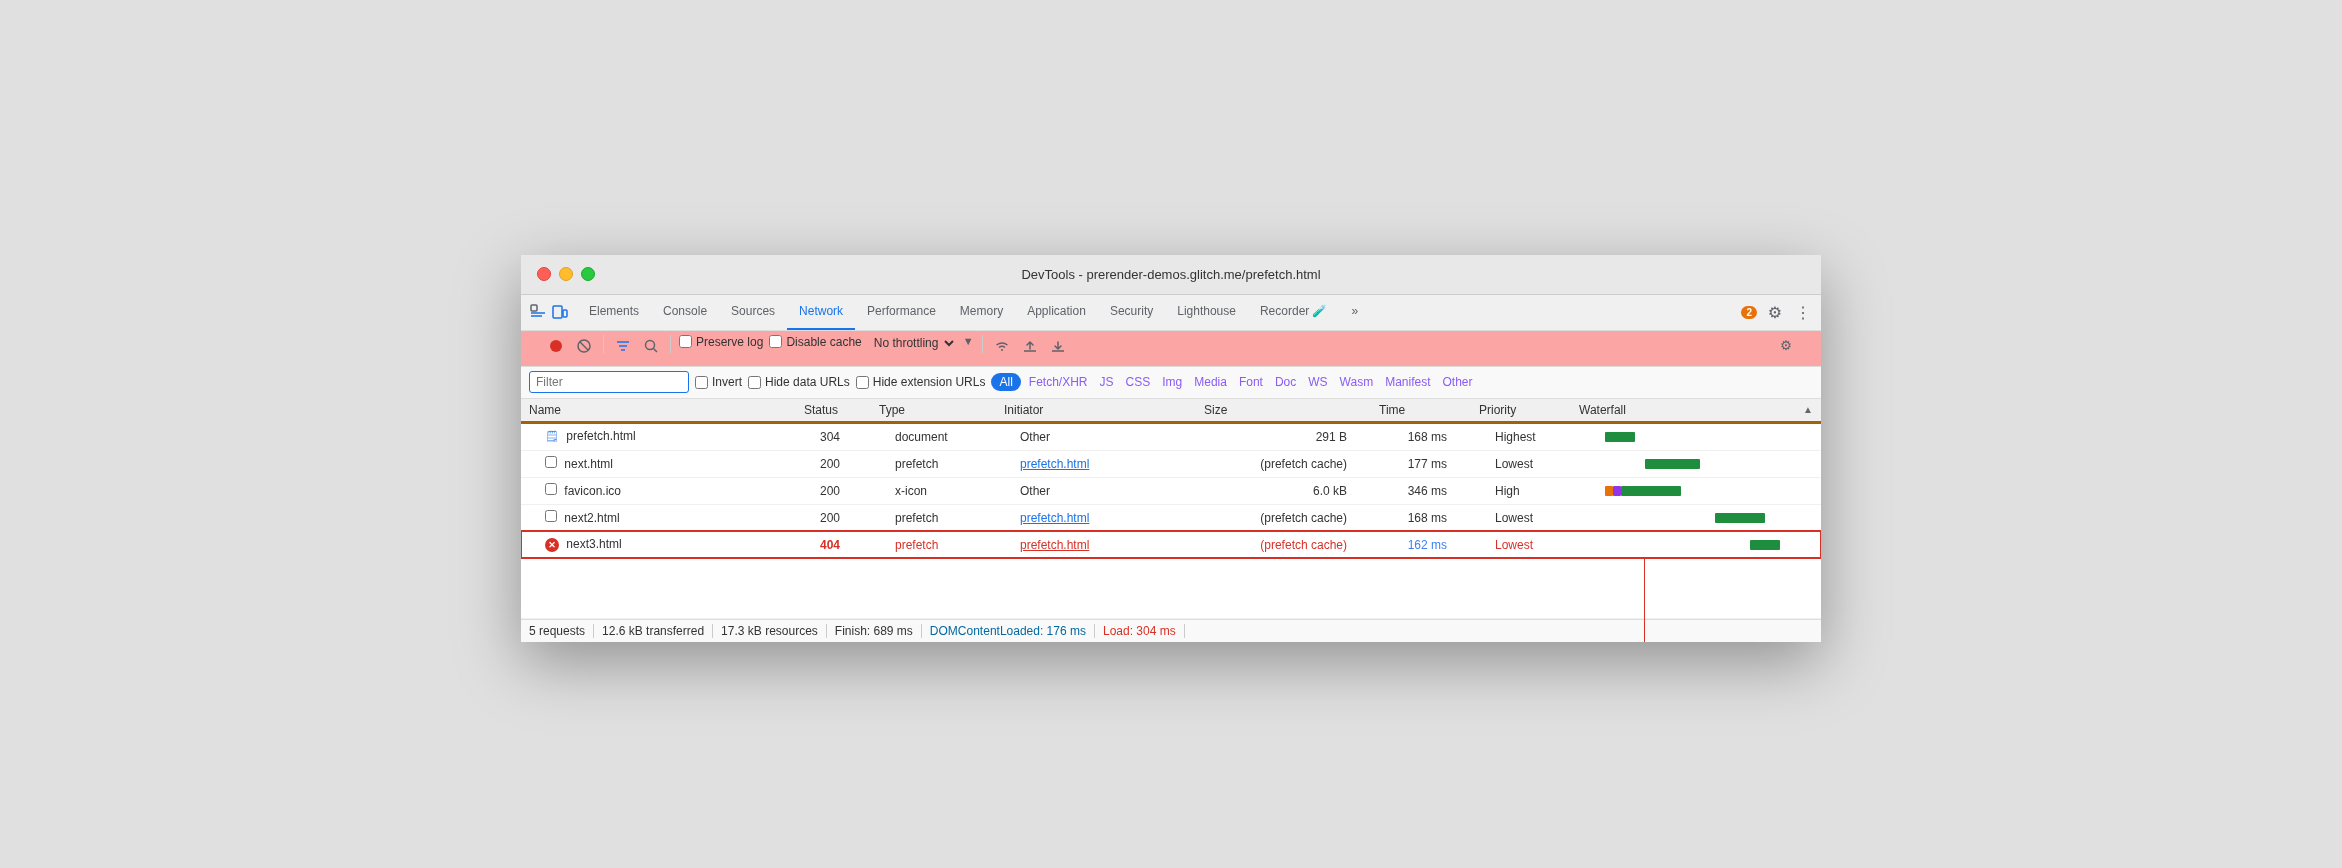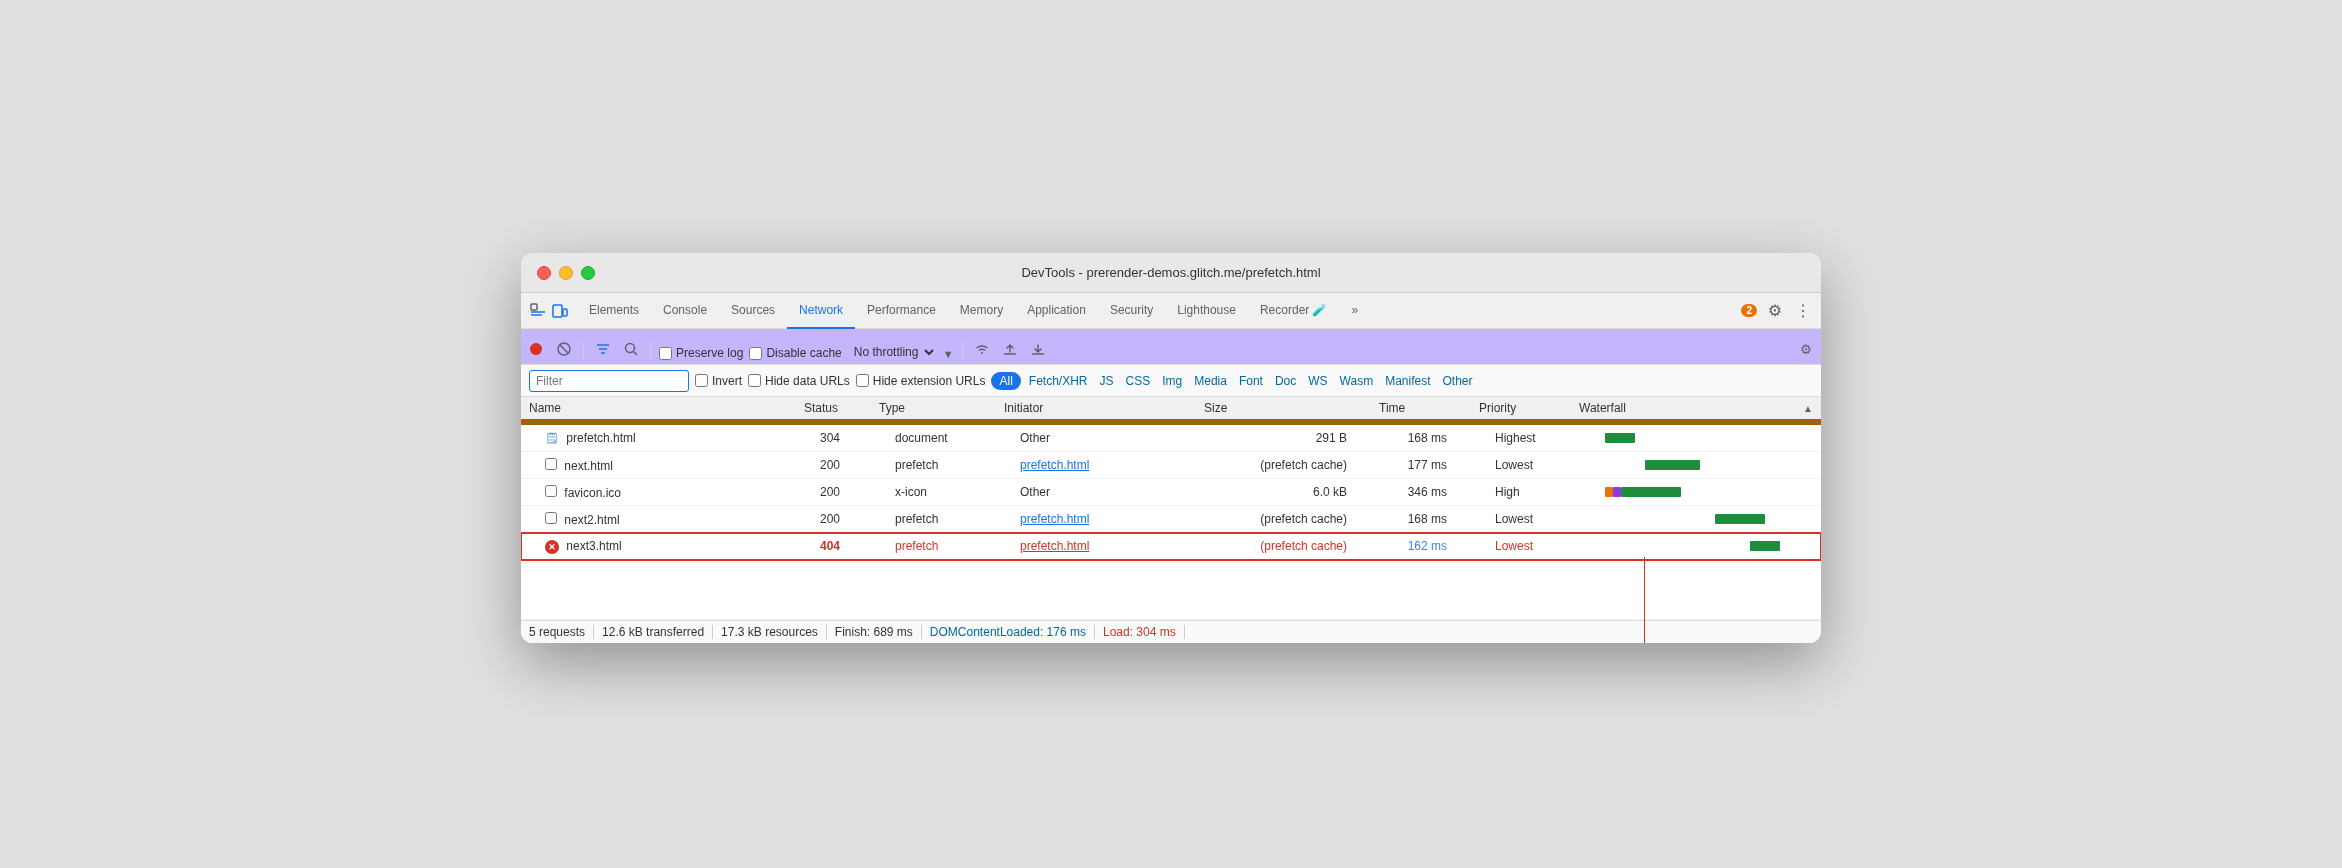--- a/index.html
+++ b/index.html
@@ -6,21 +6,21 @@
     body {
       background: #e0e0e0;
       display: flex;
       align-items: center;
       justify-content: center;
       min-height: 100vh;
       font-family: -apple-system, BlinkMacSystemFont, 'Helvetica Neue', Arial, sans-serif;
     }
     .window {
       background: #f5f5f5;
-      border-radius: 12px;
+      border-radius: 0;
       box-shadow: 0 20px 60px rgba(0,0,0,0.35);
       width: 1300px;
       overflow: hidden;
       margin-top: 28px;
     }
     .title-bar {
       background: #e8e8e8;
       border-bottom: 1px solid #ccc;
       padding: 12px 16px;
       display: flex;
@@ -116,25 +116,25 @@
       display: flex;
       align-items: center;
       justify-content: center;
       cursor: pointer;
       color: #5f6368;
       font-size: 16px;
     }
     
     .toolbar {
       display: flex;
-      align-items: flex-end;
+      align-items: flex-start;
       gap: 6px;
-      padding: 4px 4px;
+      padding: 4px 24px;
       border-bottom: 1px solid #ddd;
-      background: #c4b5fd;
+      background: #fca5a5;
       height: 36px;
     }
     .toolbar-btn {
       width: 22px;
       height: 22px;
       display: flex;
       align-items: center;
       justify-content: center;
       cursor: pointer;
       border: none;
@@ -188,21 +188,21 @@
       border: 1px solid #1a73e8;
       border-radius: 3px;
       padding: 2px 6px;
       font-size: 12px;
       width: 160px;
       outline: none;
       height: 22px;
     }
     .filter-chip {
       font-size: 12px;
-      color: #0369a1;
+      color: #8b5cf6;
       cursor: pointer;
       padding: 2px 4px;
       border-radius: 2px;
     }
     .filter-chip.active {
       background: #1a73e8;
       color: #fff;
       border-radius: 10px;
       padding: 2px 8px;
     }
@@ -222,21 +222,21 @@
       font-size: 12px;
     }
     
     .network-table {
       width: 100%;
       border-collapse: collapse;
       font-size: 12px;
     }
     .network-table th {
       background: #f0f0f0;
-      border-bottom: 6px solid #a16207;
+      border-bottom: 3px solid #a16207;
       padding: 4px 8px;
       text-align: left;
       font-weight: 500;
       font-size: 12px;
       color: #333;
       white-space: nowrap;
       position: relative;
     }
     .network-table th.waterfall-col {
       text-align: left;

